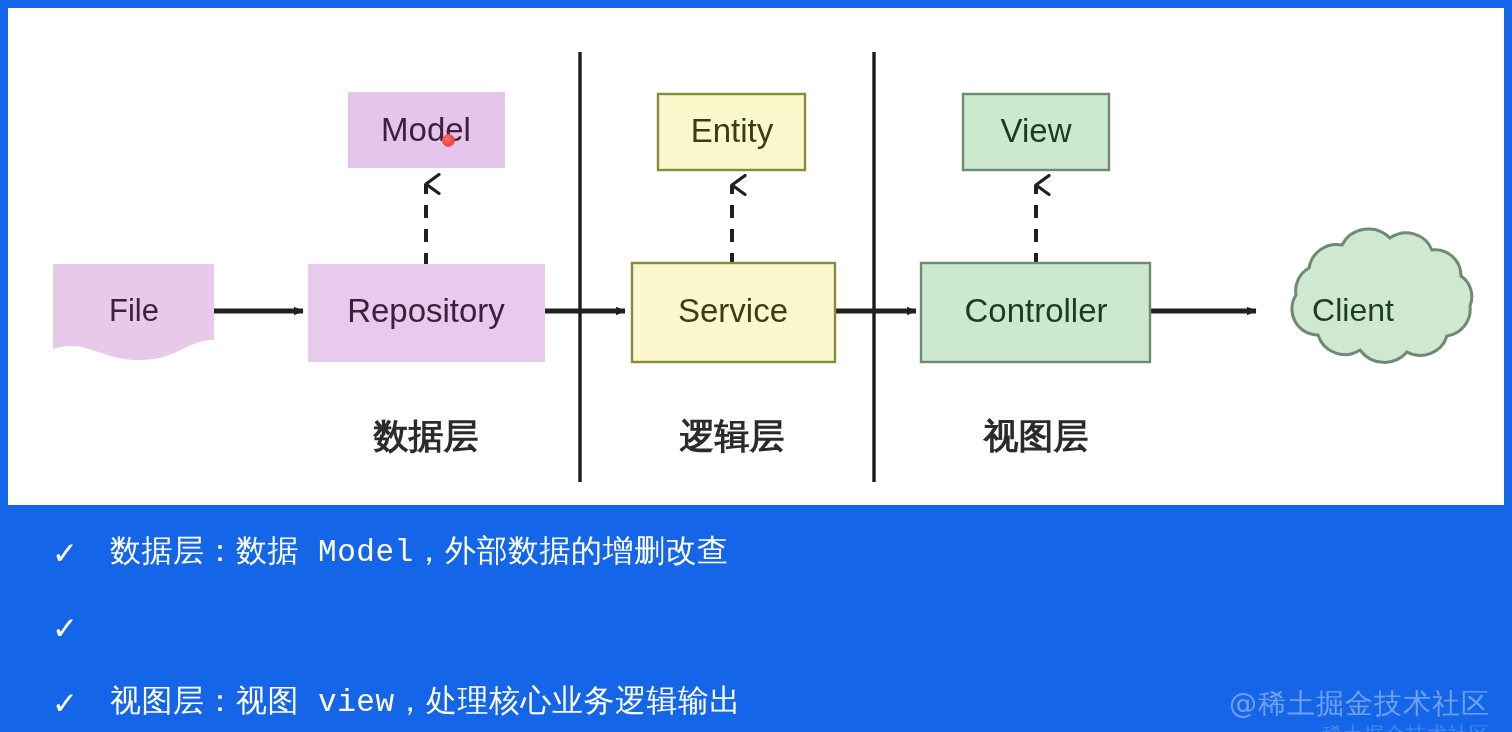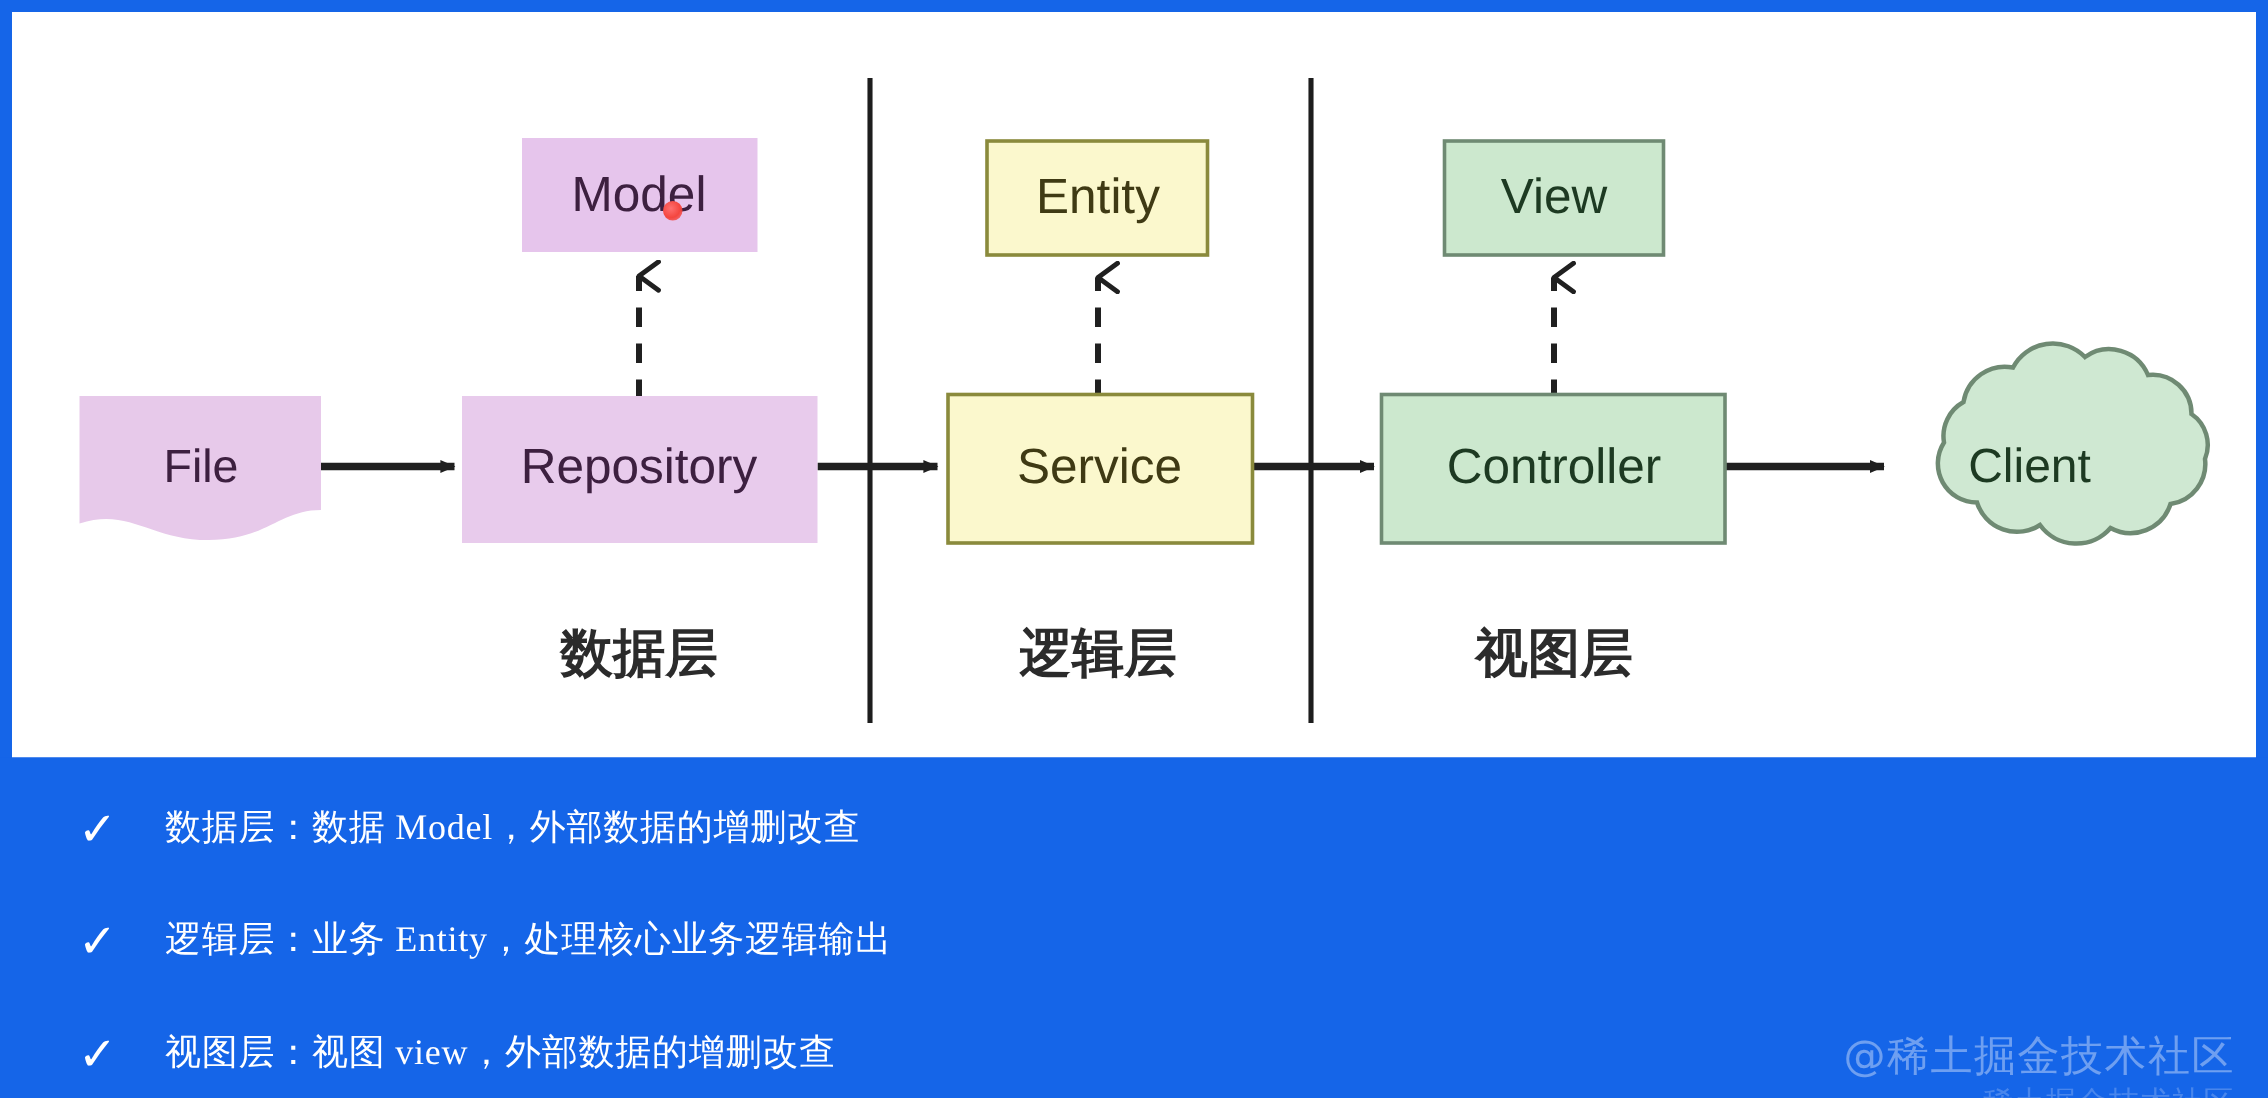--- a/index.html
+++ b/index.html
@@ -57,24 +57,24 @@
     width: 40px;
     flex: 0 0 40px;
     color: #ffffff;
     font-size: 31px;
     line-height: 1;
     text-align: left;
     font-family: "DejaVu Sans", sans-serif;
   }
   .bullet-text {
     color: #ffffff;
-    font-size: 24px;
+    font-size: 31px;
     line-height: 1.15;
     letter-spacing: 0.5px;
-    font-family: Liberation Serif, serif;
+    font-family: Liberation Mono, monospace;
     padding-left: 18px;
   }
   
   #watermark {
     position: absolute;
     right: 22px;
     top: 180px;
     color: rgba(255,255,255,0.38);
     font-size: 28px;
     letter-spacing: 1px;
@@ -196,25 +196,24 @@
 
   <div id="bullets">
 
     <div class="bullet-row r0">
       <span class="check-icon">✓</span>
       <span class="bullet-text">数据层：数据 Model，外部数据的增删改查</span>
     </div>
 
     <div class="bullet-row r1">
       <span class="check-icon">✓</span>
-      <span class="bullet-text">逻辑层：业务 Entity，处理核心业务逻辑输出</span>
     </div>
 
     <div class="bullet-row r2">
       <span class="check-icon">✓</span>
-      <span class="bullet-text">视图层：视图 view，外部数据的增删改查</span>
+      <span class="bullet-text">视图层：视图 view，处理核心业务逻辑输出</span>
     </div>
 
     <div id="watermark">@稀土掘金技术社区</div>
     <div id="watermark-2">稀土掘金技术社区</div>
   </div>
 
 </div>
 
 </body></html>

